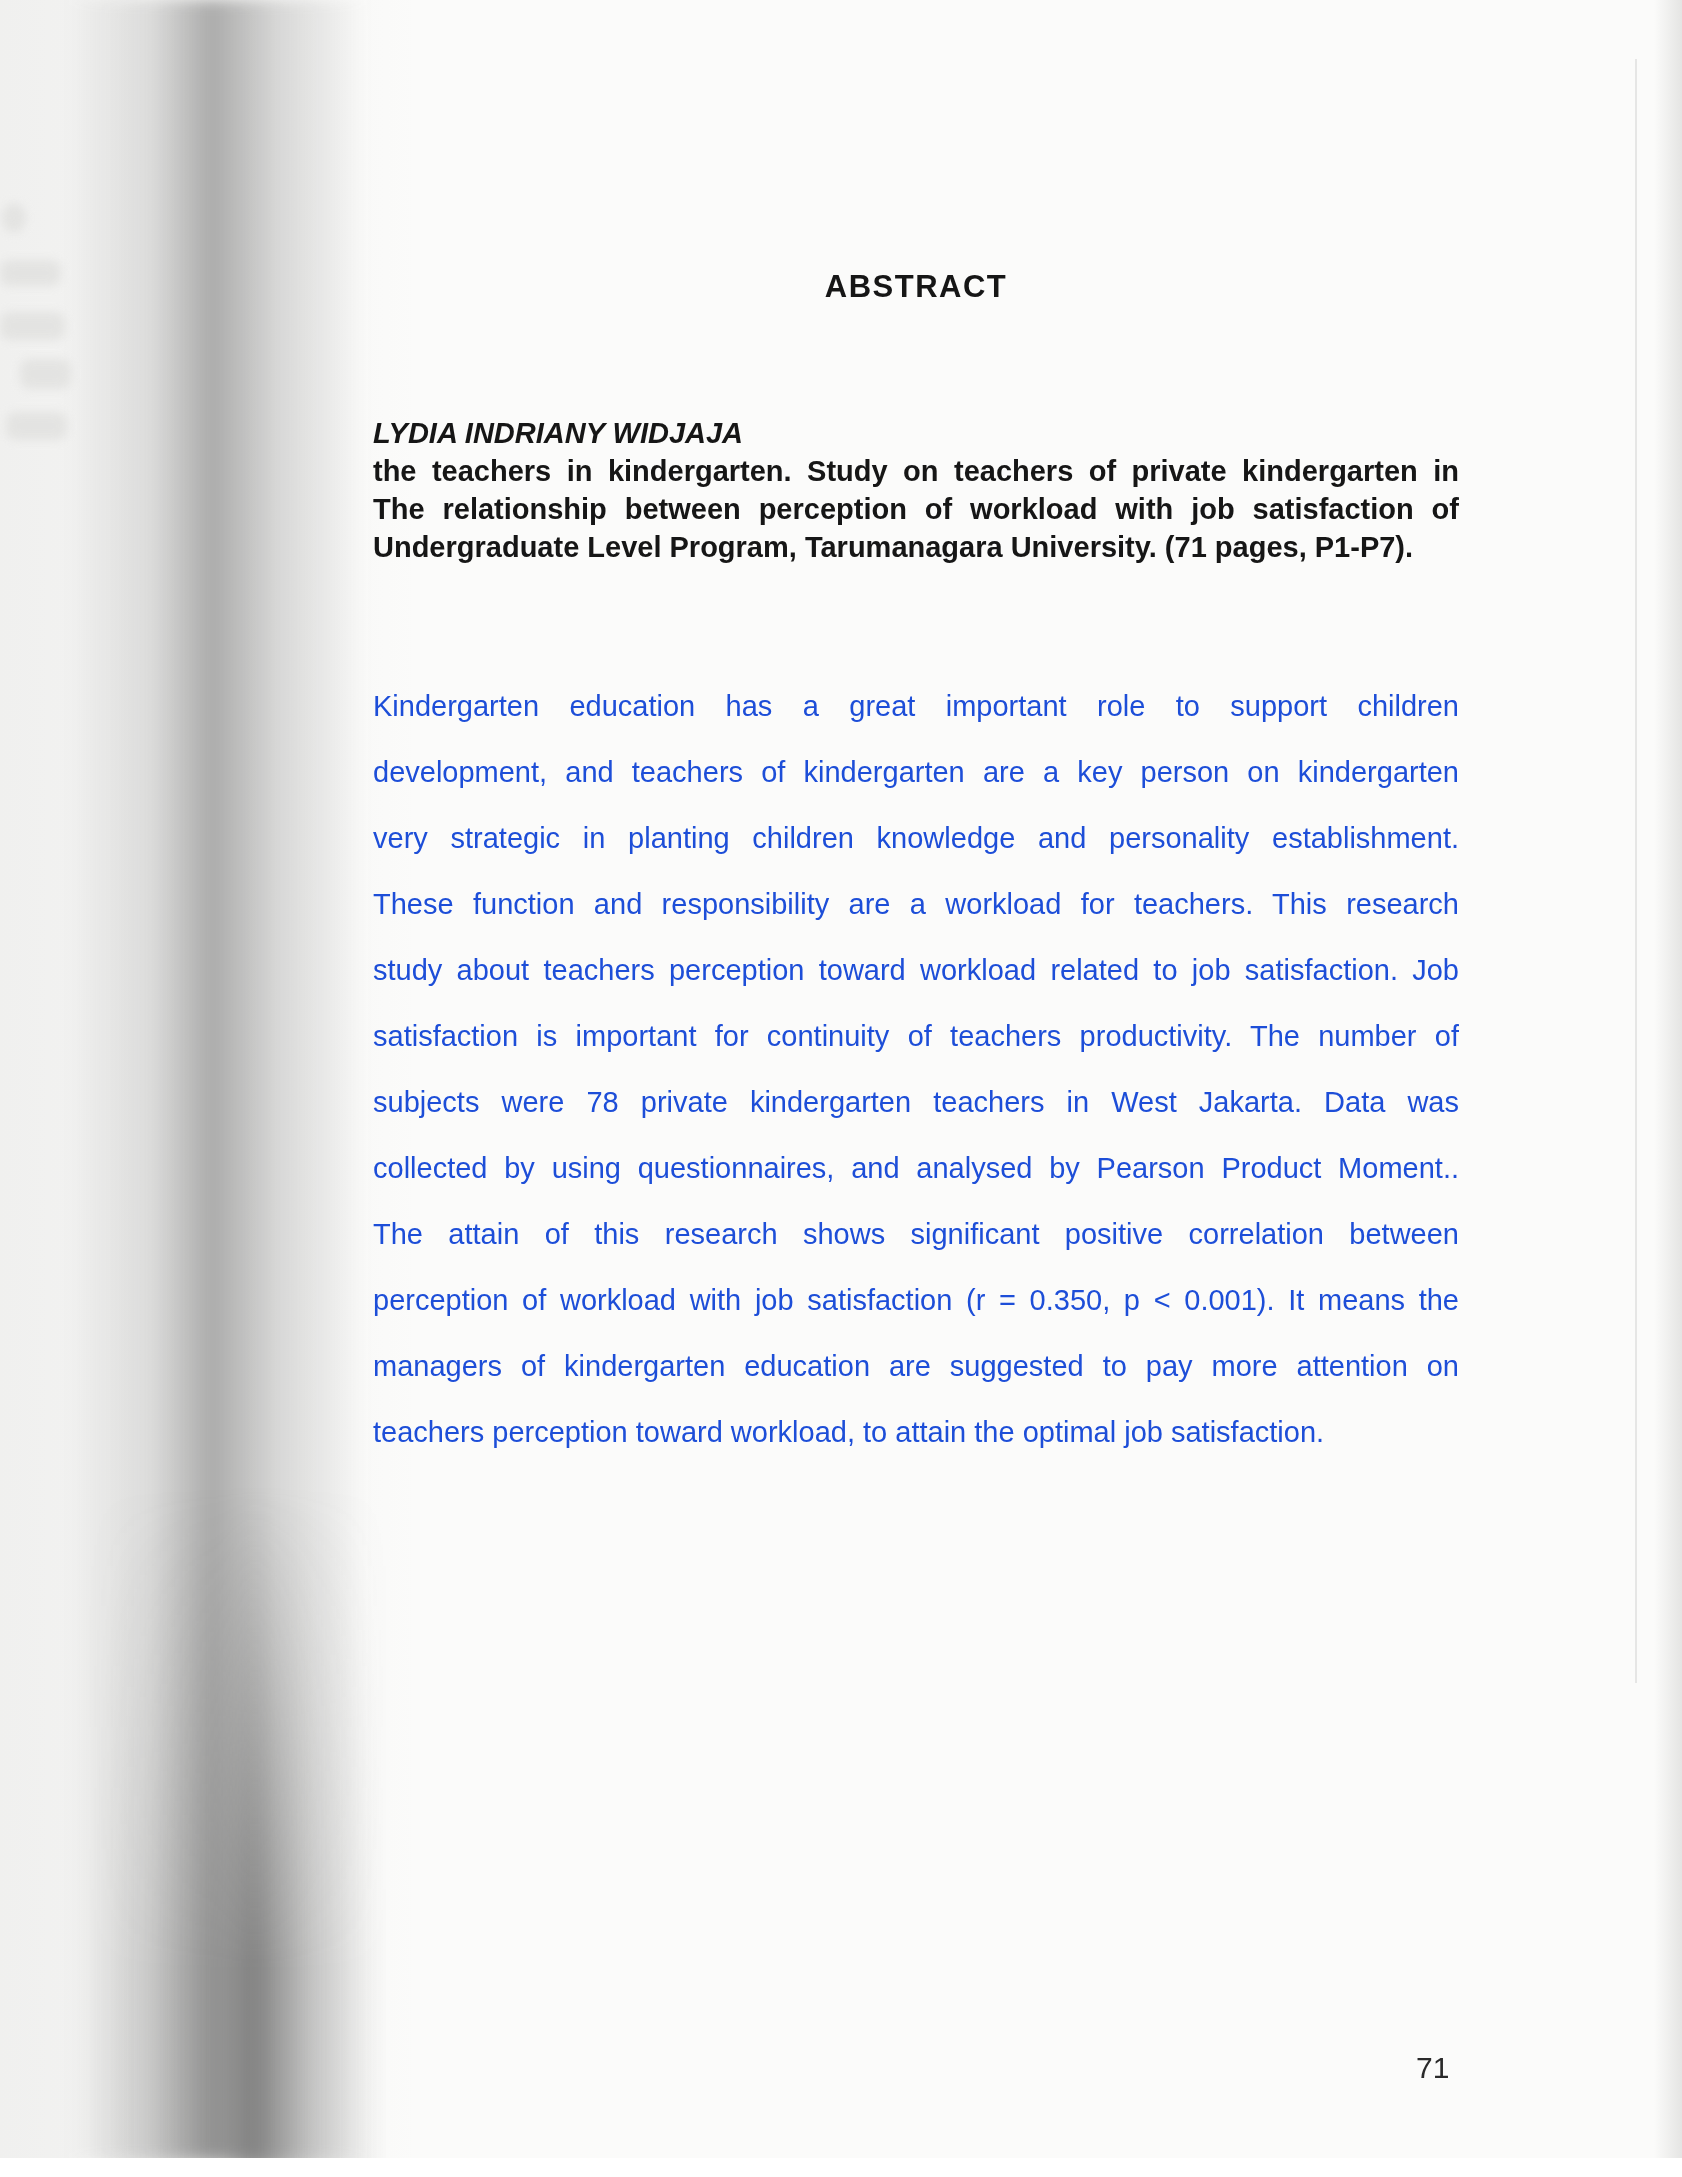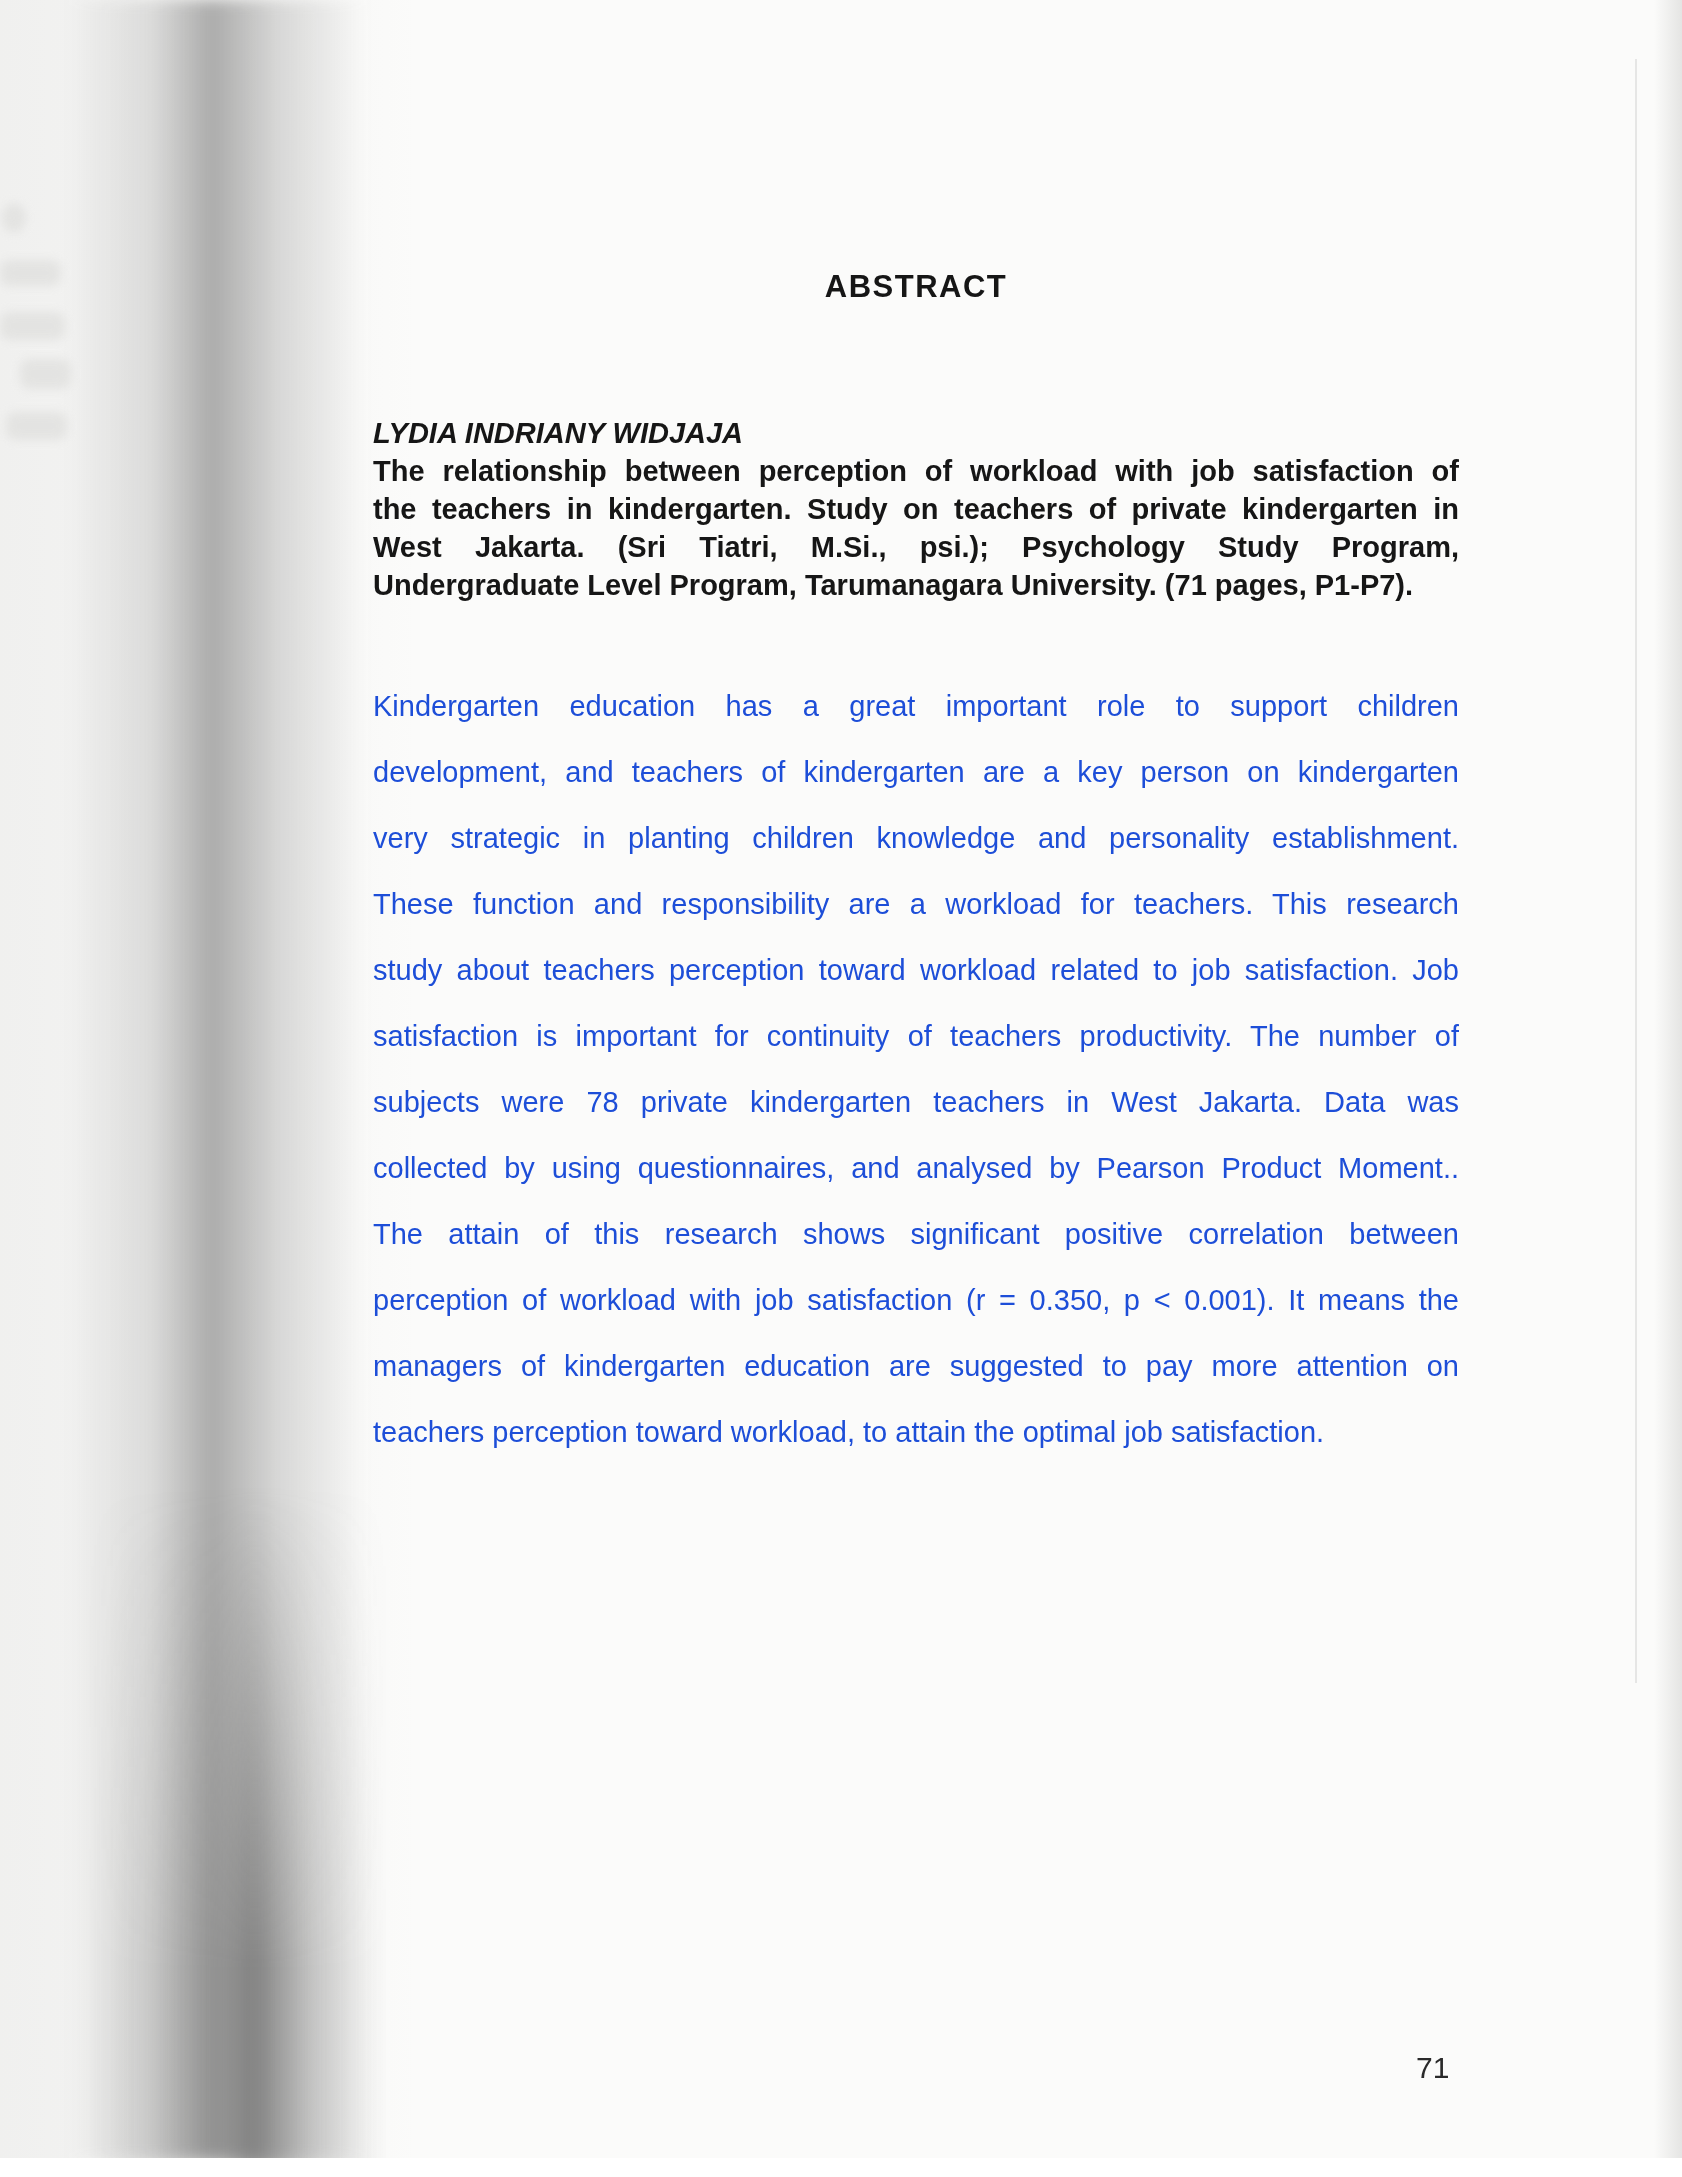--- a/index.html
+++ b/index.html
@@ -100,23 +100,22 @@
   <div class="ghost ghost-1"></div>
   <div class="ghost ghost-2"></div>
   <div class="ghost ghost-3"></div>
   <div class="ghost ghost-4"></div>
   <div class="ghost ghost-5"></div>
 
   <div class="heading">ABSTRACT</div>
 
   <div class="author-block">
     <div class="author-name">LYDIA INDRIANY WIDJAJA</div>
+    <div class="jline">the teachers in kindergarten. Study on teachers of private kindergarten in</div>
     <div class="jline">The relationship between perception of workload with job satisfaction of</div>
-    <div class="jline">the teachers in kindergarten. Study on teachers of private kindergarten in</div>
-    <div class="jline">West Jakarta. (Sri Tiatri, M.Si., psi.); Psychology Study Program,</div>
     <div class="jline last">Undergraduate Level Program, Tarumanagara University. (71 pages, P1-P7).</div>
   </div>
 
   <div class="body-block">
     <div class="bline">Kindergarten education has a great important role to support children</div>
     <div class="bline">development, and teachers of kindergarten are a key person on kindergarten</div>
     <div class="bline">very strategic in planting children knowledge and personality establishment.</div>
     <div class="bline">These function and responsibility are a workload for teachers. This research</div>
     <div class="bline">study about teachers perception toward workload related to job satisfaction. Job</div>
     <div class="bline">satisfaction is important for continuity of teachers productivity. The number of</div>

